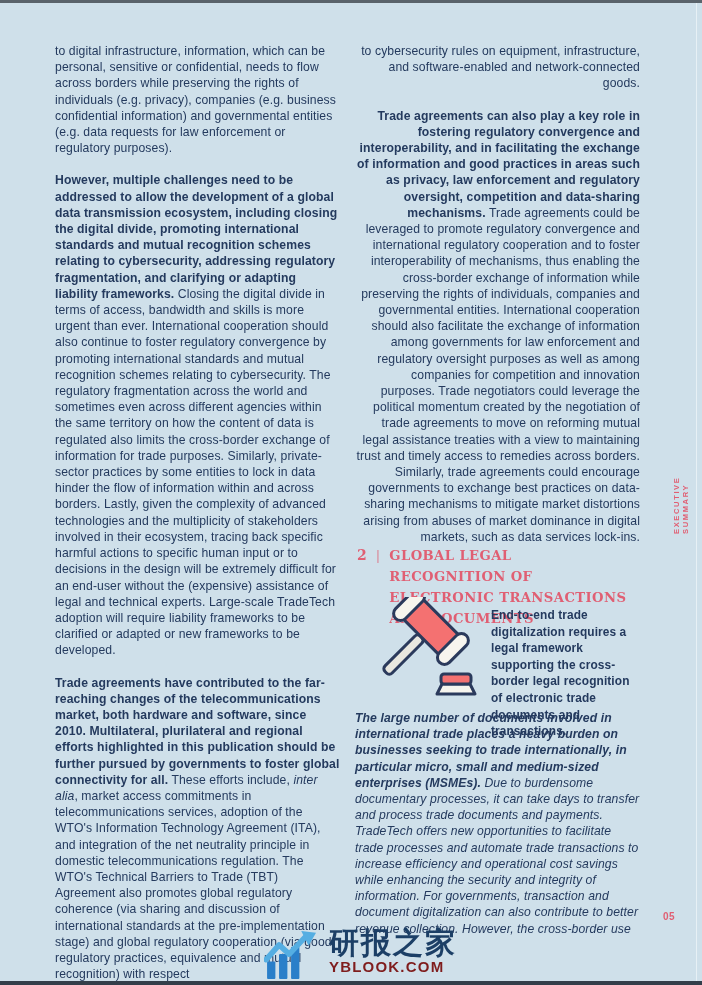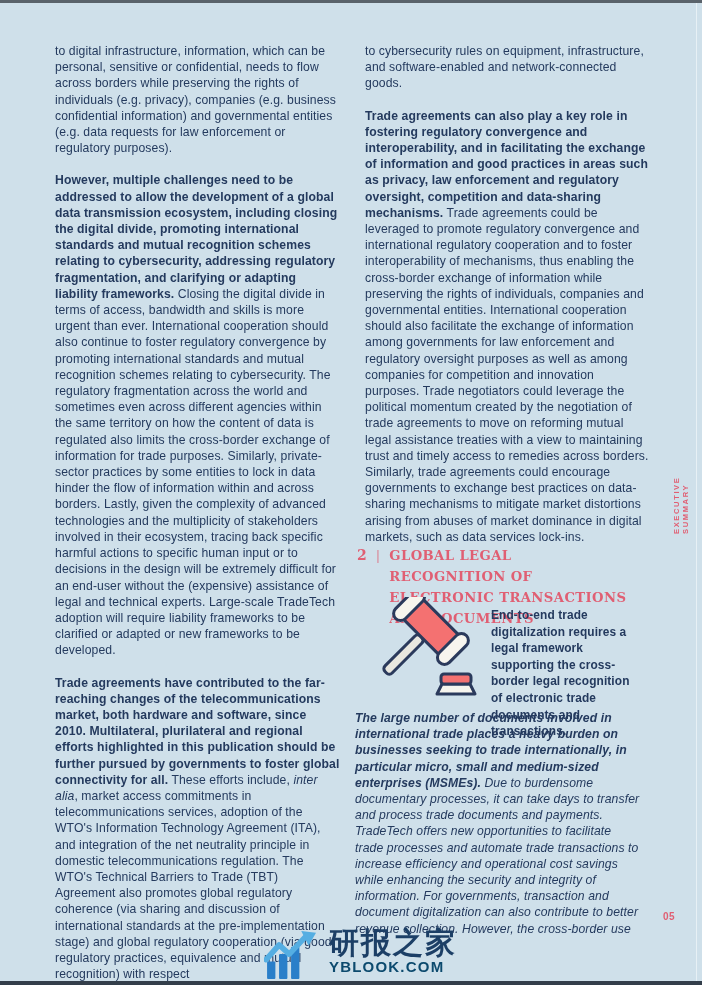--- a/index.html
+++ b/index.html
@@ -20,21 +20,21 @@
   .edge-line{position:absolute;right:5px;top:3px;bottom:4px;width:1px;background:rgba(255,255,255,0.5);}
 
   .col{position:absolute;width:285px;font-size:12.2px;line-height:16.2px;letter-spacing:0.1px;}
   .col-left{left:55px;top:43px;}
   .col-right{left:355px;top:0;height:985px;}
   .col p{margin:0 0 16px 0;}
   .run-b{font-weight:700;}
   .run-i{font-style:italic;}
   .run-r{font-weight:400;}
 
-  .rc-top{position:absolute;left:10px;top:43px;width:285px;}
+  .rc-top{position:absolute;left:0;top:43px;width:285px;text-align:right;}
   .rc-heading{position:absolute;left:2px;top:545px;width:283px;display:flex;align-items:flex-start;
     font-family:"DejaVu Serif", serif;font-weight:700;color:var(--accent);}
   .sec-num{font-size:14px;line-height:21px;}
   .sec-sep{font-size:13px;line-height:21px;margin:0 9px 0 9px;opacity:0.75;font-weight:400;}
   .sec-title{font-size:13.2px;line-height:21px;letter-spacing:0.4px;width:238px;}
 
   .rc-icon-row{position:absolute;left:24px;top:597px;width:261px;display:flex;}
   .gavel-box{width:104px;height:104px;flex:0 0 auto;}
   .callout{margin-left:8px;width:149px;font-size:11.9px;line-height:16.6px;font-weight:700;padding-top:10px;}
 
@@ -44,21 +44,21 @@
     position:absolute;right:12px;top:424px;height:110px;
     writing-mode:vertical-rl;transform:rotate(180deg);
     font-size:7.6px;font-weight:700;letter-spacing:1.6px;color:var(--accent);
   }
   .page-number{position:absolute;left:663px;top:911px;font-size:10px;font-weight:700;color:var(--accent);letter-spacing:0.5px;}
 
   .watermark{position:absolute;left:264px;top:928px;display:flex;align-items:flex-start;}
   .wm-logo{flex:0 0 auto;margin-top:3px;}
   .wm-text{margin-left:9px;display:flex;flex-direction:column;}
   .wm-cn{font-size:30px;line-height:30px;font-weight:700;color:var(--wm_text);letter-spacing:2px;}
-  .wm-domain{font-size:15px;line-height:16px;font-weight:700;color:#0c4a6e;letter-spacing:1.2px;margin-top:1px;}
+  .wm-domain{font-size:15px;line-height:16px;font-weight:700;color:#7f1d1d;letter-spacing:1.2px;margin-top:1px;}
 </style>
 </head>
 <body>
 
 <div class="page">
   <div class="top-bar"></div>
   <div class="edge-line"></div>
 
   <div class="col col-left">
       <p><span class="run-r">to digital infrastructure, information, which can be personal, sensitive or confidential, needs to flow across borders while preserving the rights of individuals (e.g. privacy), companies (e.g. business confidential information) and governmental entities (e.g. data requests for law enforcement or regulatory purposes).</span></p>

